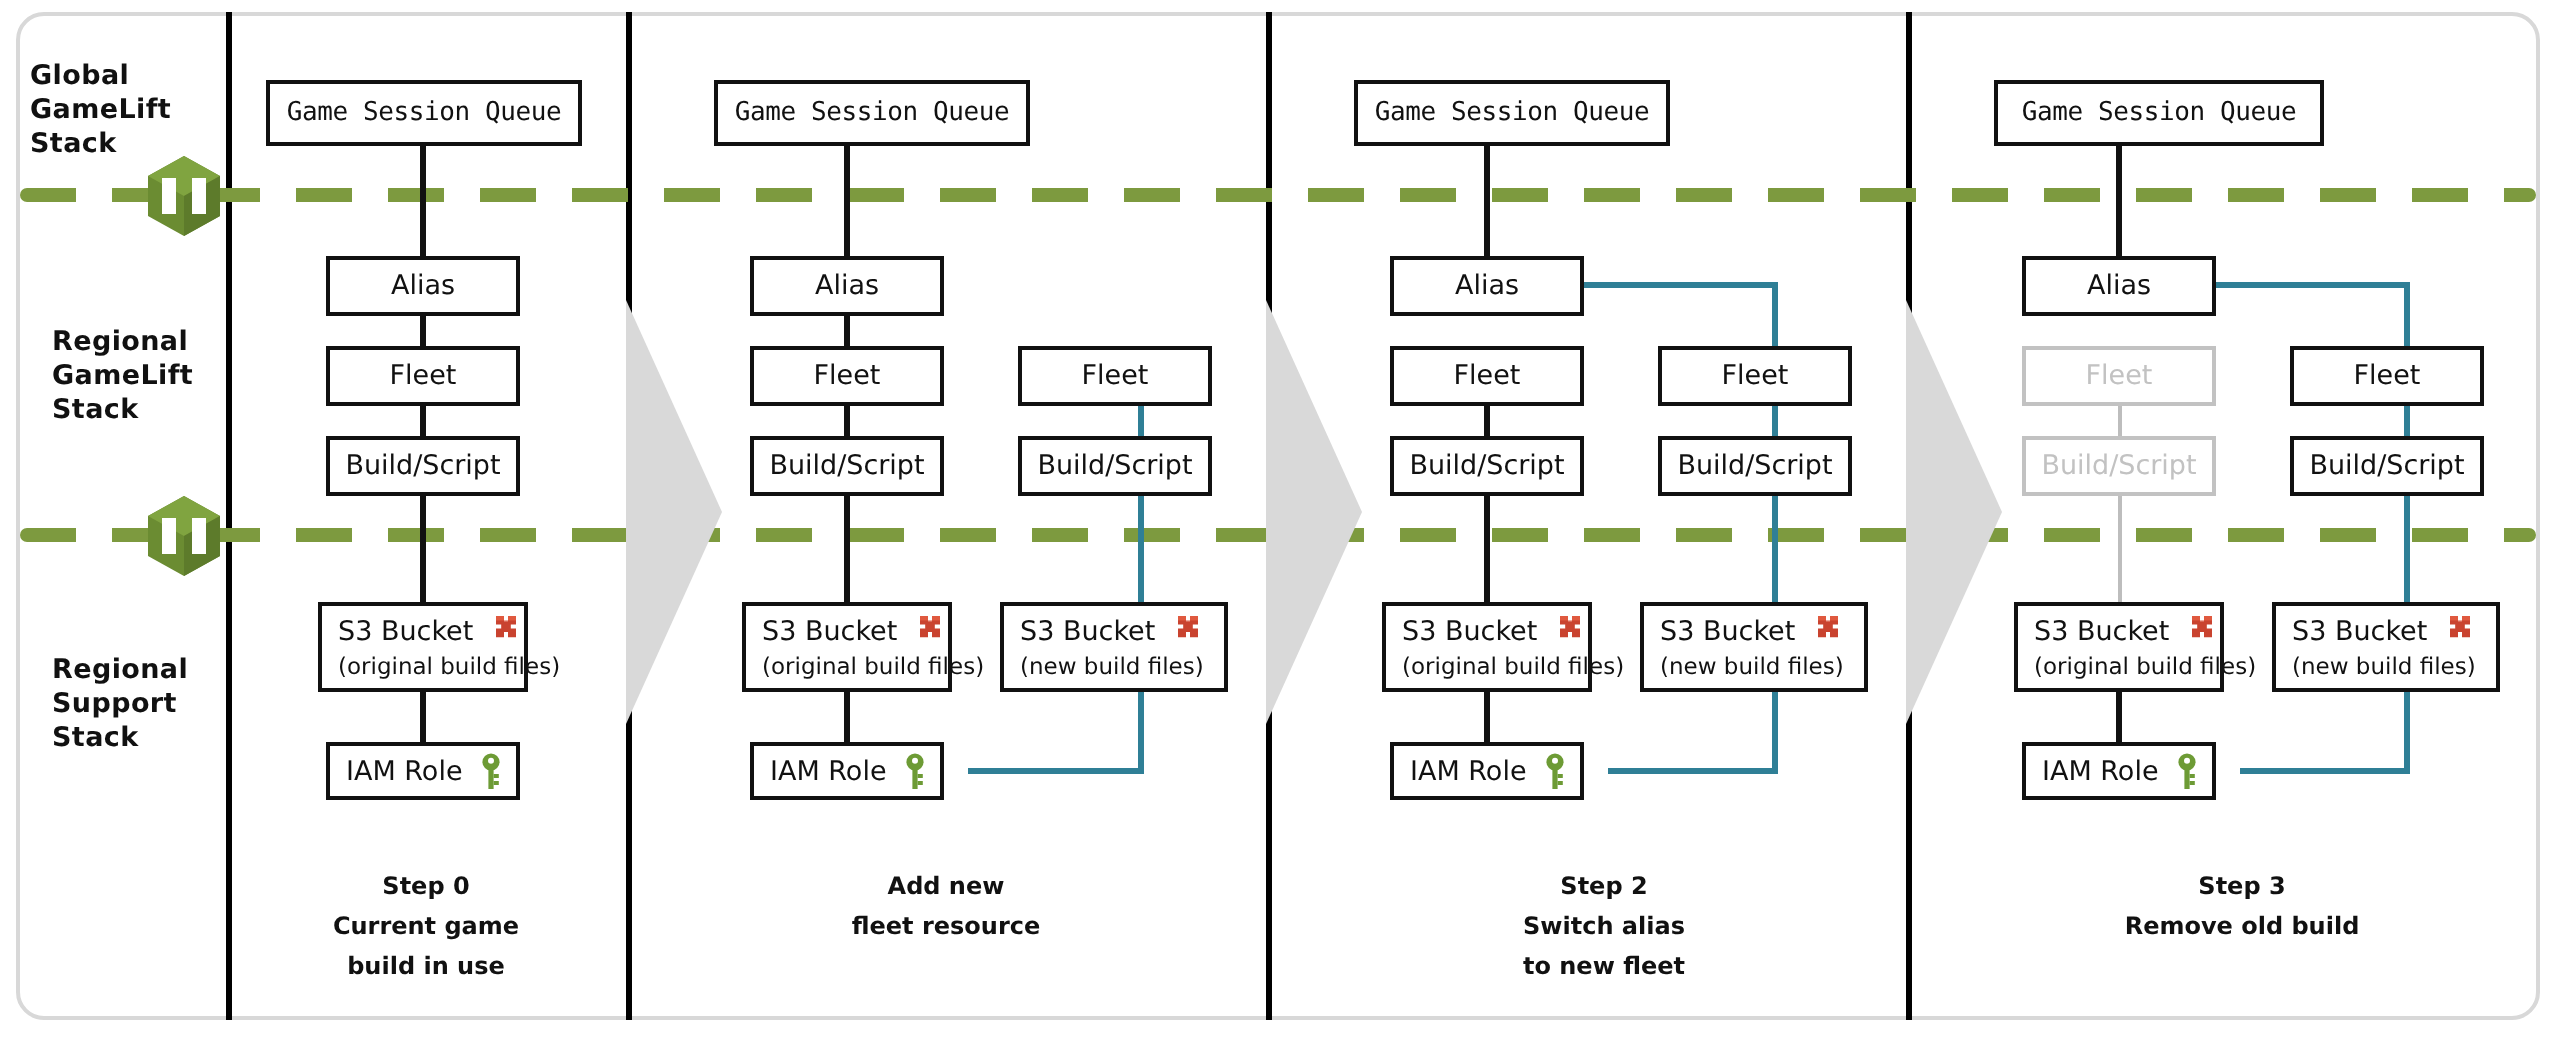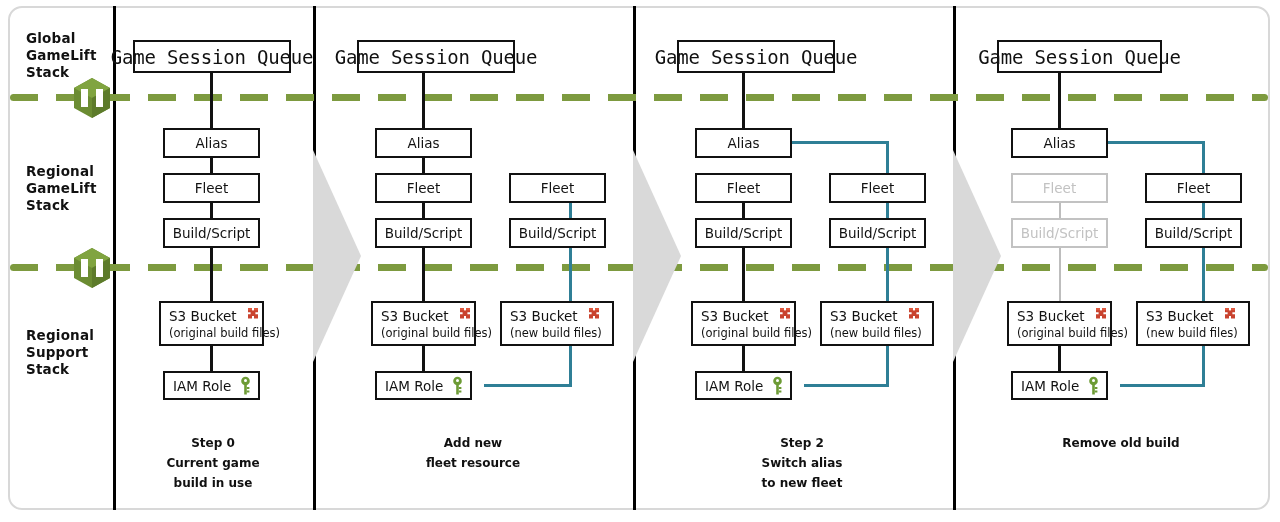--- a/index.html
+++ b/index.html
@@ -25,21 +25,21 @@
   
   .glicon{position:absolute;width:38px;height:42px;}
 
   
   .node{position:absolute;box-sizing:border-box;border:2.5px solid #111;background:#fff;
         display:flex;flex-direction:column;align-items:center;justify-content:center;
         font-size:13.5px;color:#111;z-index:4;}
   .node.dim{border-color:#c2c2c2;color:#c2c2c2;}
   .node .ln1{display:flex;align-items:center;justify-content:center;gap:8px;white-space:nowrap;}
   .node .ln2{font-size:11.5px;margin-top:1px;white-space:nowrap;}
-  .node.mono{font-family:"DejaVu Sans Mono","Liberation Mono",monospace;font-size:19px;letter-spacing:-.2px;align-items:center;}
+  .node.mono{font-family:"DejaVu Sans Mono","Liberation Mono",monospace;font-size:13px;letter-spacing:-.2px;align-items:center;}
 
   
   .conn{position:absolute;background:#111;z-index:1;}
   .conn.dim{background:#bdbdbd;}
   .conn.teal{background:#2f7f96;z-index:3;}
 
   
   .chev{position:absolute;z-index:0;}
 
   
@@ -75,21 +75,21 @@
   <div class="glicon" style="left:73px;top:247px;">
     <svg viewBox="0 0 38 42" width="38" height="42">
       <polygon points="19,1 37,11 37,31 19,41 1,31 1,11" fill="#6b8c32"></polygon>
       <polygon points="19,1 37,11 19,21 1,11" fill="#80a440"></polygon>
       <polygon points="19,21 37,11 37,31 19,41" fill="#5d7b2b"></polygon>
       <rect x="8" y="12" width="7" height="18" fill="#ffffff"></rect>
       <rect x="23" y="12" width="7" height="18" fill="#ffffff"></rect>
     </svg>
   </div>
 
-  <div class="stacklabel" style="left:26px;top:30px;">
+  <div class="stacklabel" style="left:15px;top:30px;">
     <div>Global</div>
     <div>GameLift</div>
     <div>Stack</div>
   </div>
   <div class="stacklabel" style="left:26px;top:163px;">
     <div>Regional</div>
     <div>GameLift</div>
     <div>Stack</div>
   </div>
   <div class="stacklabel" style="left:26px;top:327px;">
@@ -385,16 +385,17 @@
           <svg viewBox="0 0 16 18" width="16" height="18">
             <path d="M3 1h4v2.6h2V1h4v4.2h-2.6v2h2.6v4.4h-4V9h-2v2.6H3V7.3h2.6v-2H3z" fill="#c9432f"></path>
             <path d="M3 1h4v2.6h2V1h4v2.2H3z" fill="#e0593f"></path>
           </svg>
         </span>
       </span>
       <span class="ln2">(new build files)</span>
     </div>
 
     <div class="caption" style="left:1021px;top:433px;width:200px;">
+      <div>Step 3</div>
       <div>Remove old build</div>
     </div>
   </div>
 </div>
 
 </body></html>

